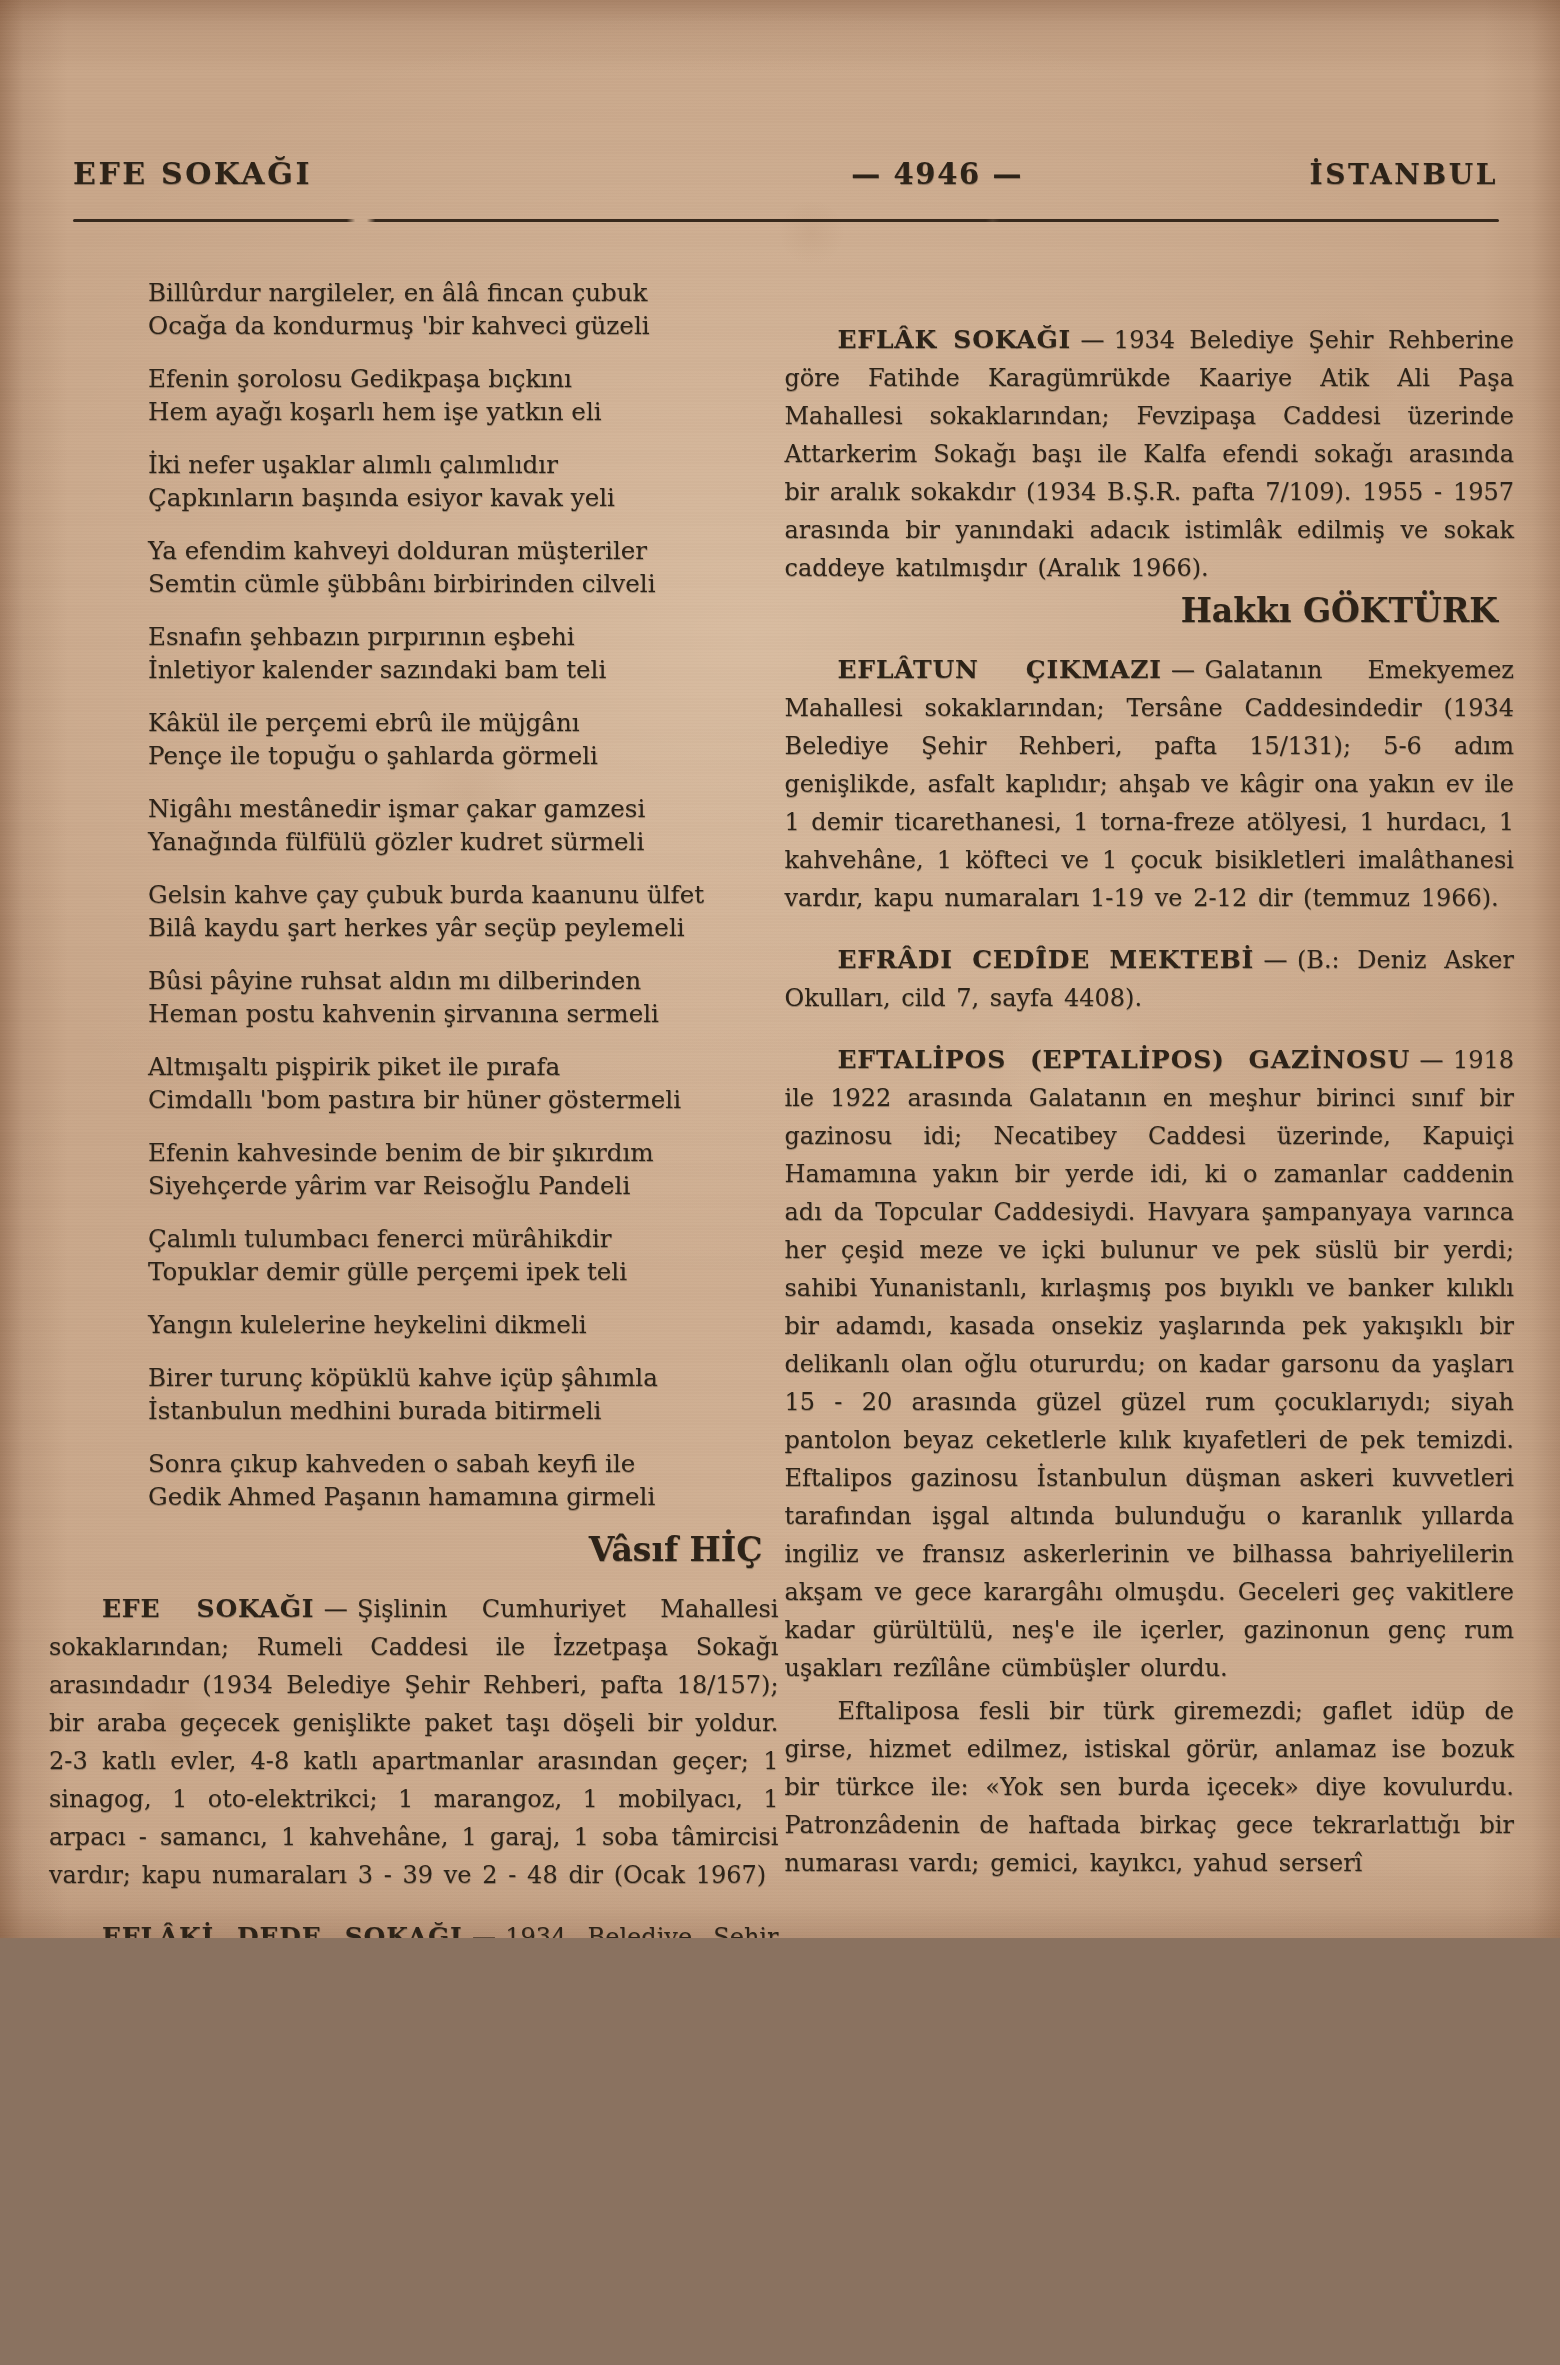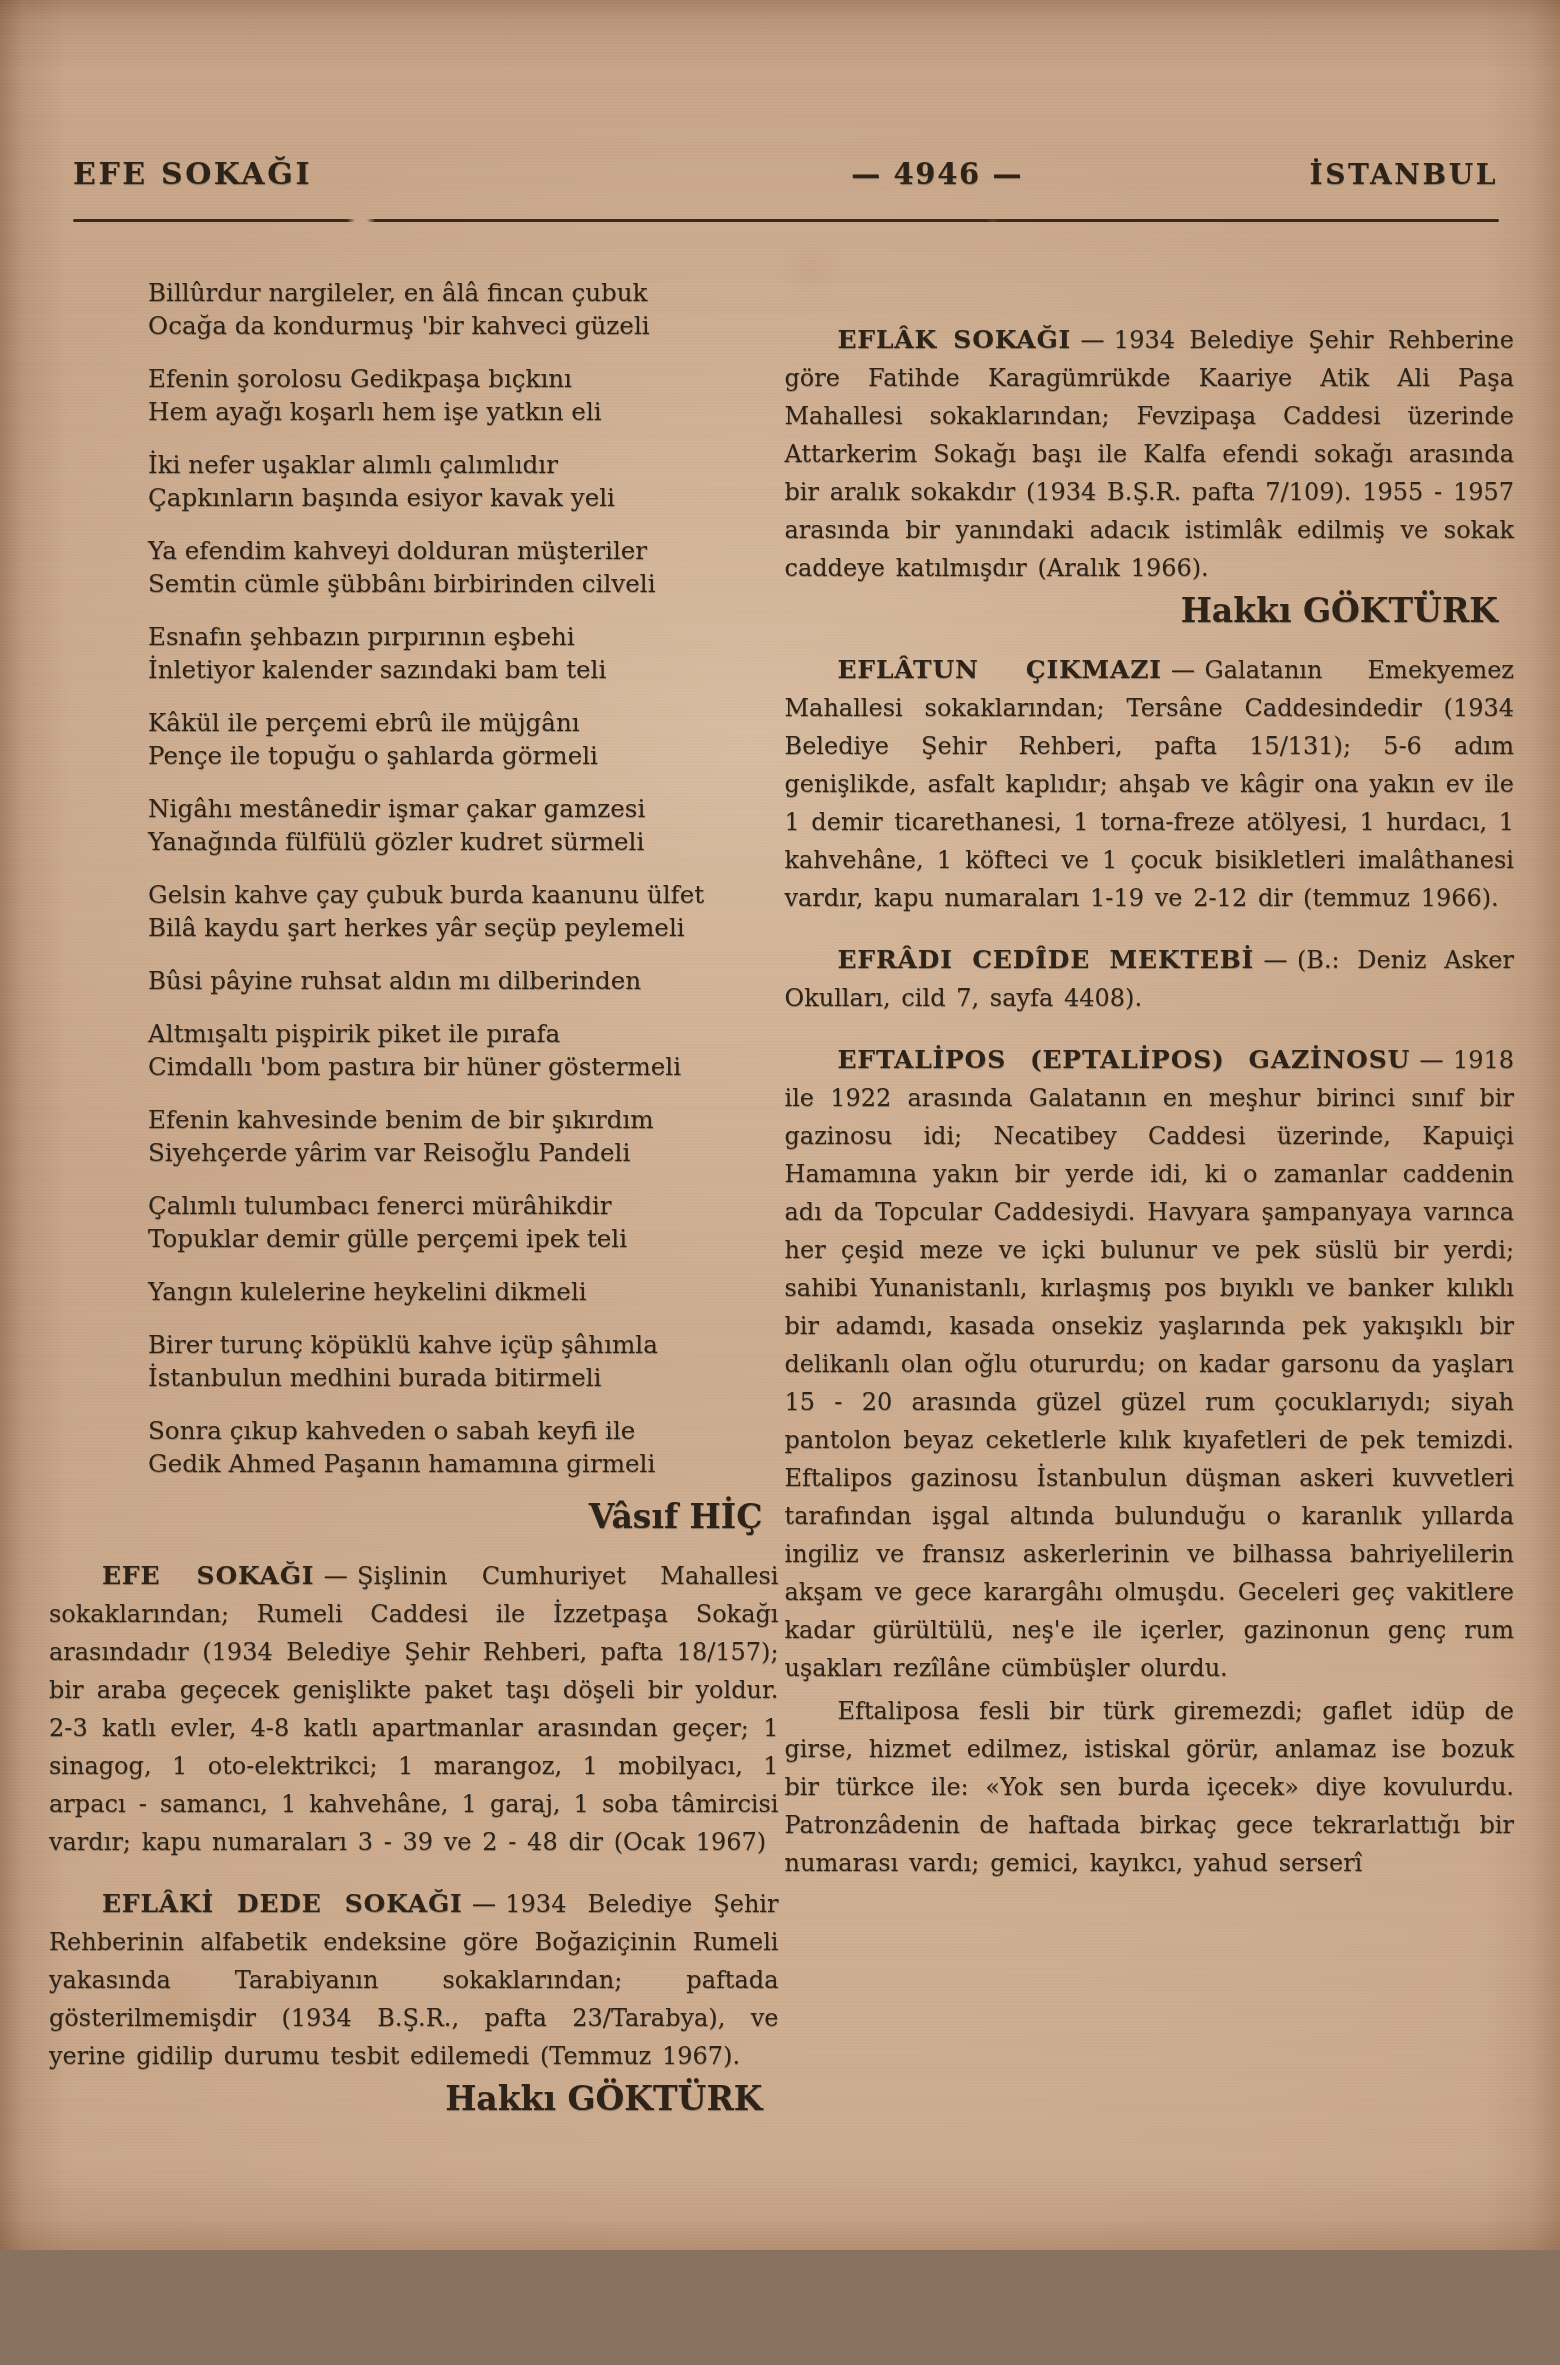--- a/index.html
+++ b/index.html
@@ -1,19 +1,19 @@
 <!DOCTYPE html>
 <html style="font-size:8.4px"><head>
 <meta charset="utf-8">
 <style>
   html, body { margin: 0; padding: 0; background: #8a7260; }
   .page {
     position: relative;
     width: 1561px;
-    height: 2250px;
+    height: 1938px;
     overflow: hidden;
     box-sizing: border-box;
     color: #2d2318;
     font-family: "DejaVu Serif", "Liberation Serif", serif;
     text-shadow: 0.3px 0.5px 0.7px rgba(45, 33, 20, 0.38);
     background:
       radial-gradient(ellipse 1202px 888px at 48% 33%, rgba(255,238,214,0.30), rgba(255,238,214,0) 72%),
       radial-gradient(ellipse 1306px 1097px at 55% 78%, rgba(252,232,206,0.16), rgba(252,232,206,0) 75%),
       linear-gradient(90deg,  rgba(104,60,34,0.40) 0px, rgba(104,60,34,0.14) 23.5px, rgba(104,60,34,0) 68px),
       linear-gradient(270deg, rgba(104,60,34,0.30) 0px, rgba(104,60,34,0.10) 29px, rgba(104,60,34,0) 78px),
@@ -142,20 +142,21 @@
           <div class="stanza">
           <div class="poem-line">Nigâhı mestânedir işmar çakar gamzesi</div>
           <div class="poem-line">Yanağında fülfülü gözler kudret sürmeli</div>
         </div>
           <div class="stanza">
           <div class="poem-line">Gelsin kahve çay çubuk burda kaanunu ülfet</div>
           <div class="poem-line">Bilâ kaydu şart herkes yâr seçüp peylemeli</div>
         </div>
           <div class="stanza">
           <div class="poem-line">Bûsi pâyine ruhsat aldın mı dilberinden</div>
+          <div class="poem-line">Heman postu kahvenin şirvanına sermeli</div>
         </div>
           <div class="stanza">
           <div class="poem-line">Altmışaltı pişpirik piket ile pırafa</div>
           <div class="poem-line">Cimdallı 'bom pastıra bir hüner göstermeli</div>
         </div>
           <div class="stanza">
           <div class="poem-line">Efenin kahvesinde benim de bir şıkırdım</div>
           <div class="poem-line">Siyehçerde yârim var Reisoğlu Pandeli</div>
         </div>
           <div class="stanza">

